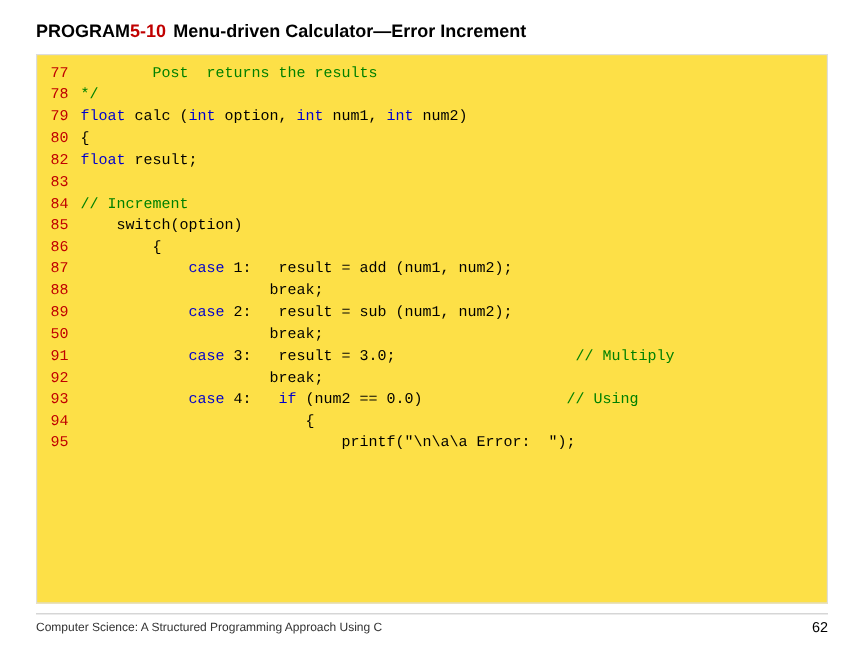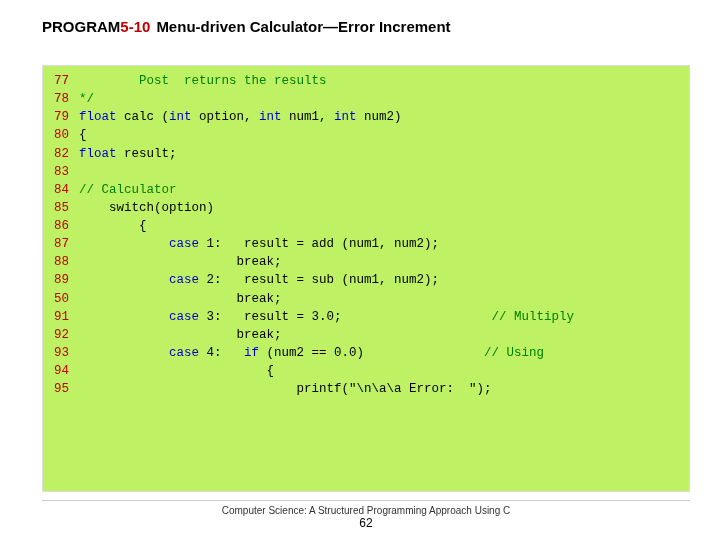--- a/index.html
+++ b/index.html
@@ -7,21 +7,21 @@
       width: 720px;
       height: 540px;
       background: #ffffff;
       font-family: Arial, sans-serif;
       overflow: hidden;
       position: relative;
     }
     .page-container {
       width: 720px;
       height: 540px;
-      padding: 18px 30px 10px 42px;
+      padding: 18px 30px 10px 30px;
       display: flex;
       flex-direction: column;
     }
     .title-bar {
       display: flex;
       align-items: baseline;
       margin-bottom: 10px;
       gap: 0;
     }
     .title-program {
@@ -37,26 +37,25 @@
       font-family: Arial, sans-serif;
     }
     .title-desc {
       font-size: 15px;
       font-weight: bold;
       color: #000;
       font-family: Arial, sans-serif;
       margin-left: 6px;
     }
     .code-block {
-      background: #bef264;
+      background: #fde047;
       border: 1px solid #ddd;
       padding: 6px 0px 6px 0px;
       flex: 1;
       overflow: hidden;
-      margin-top: 20px;
     }
     .code-table {
       width: 100%;
       border-collapse: collapse;
       font-family: 'Courier New', Courier, monospace;
       font-size: 12.5px;
       line-height: 1.45;
     }
     .line-num {
       color: #c00000;
@@ -75,21 +74,20 @@
     }
     .kw { color: #0000cc; font-weight: normal; }
     .cmt { color: #008000; }
     .footer {
       display: flex;
       justify-content: space-between;
       align-items: center;
       margin-top: 8px;
       padding-top: 4px;
       border-top: 1px solid #ccc;
-      flex-direction: column;
     }
     .footer-left {
       font-size: 10px;
       color: #333;
       font-family: Arial, sans-serif;
     }
     .footer-right {
       font-size: 12px;
       color: #000;
       font-family: Arial, sans-serif;
@@ -127,21 +125,21 @@
           <tr>
             <td class="line-num">82</td>
             <td class="line-code"><span class="kw">float</span> result;</td>
           </tr>
           <tr>
             <td class="line-num">83</td>
             <td class="line-code"></td>
           </tr>
           <tr>
             <td class="line-num">84</td>
-            <td class="line-code"><span class="cmt">// Calculator</span></td>
+            <td class="line-code"><span class="cmt">// Increment</span></td>
           </tr>
           <tr>
             <td class="line-num">85</td>
             <td class="line-code">    switch(option)</td>
           </tr>
           <tr>
             <td class="line-num">86</td>
             <td class="line-code">        {</td>
           </tr>
           <tr>

